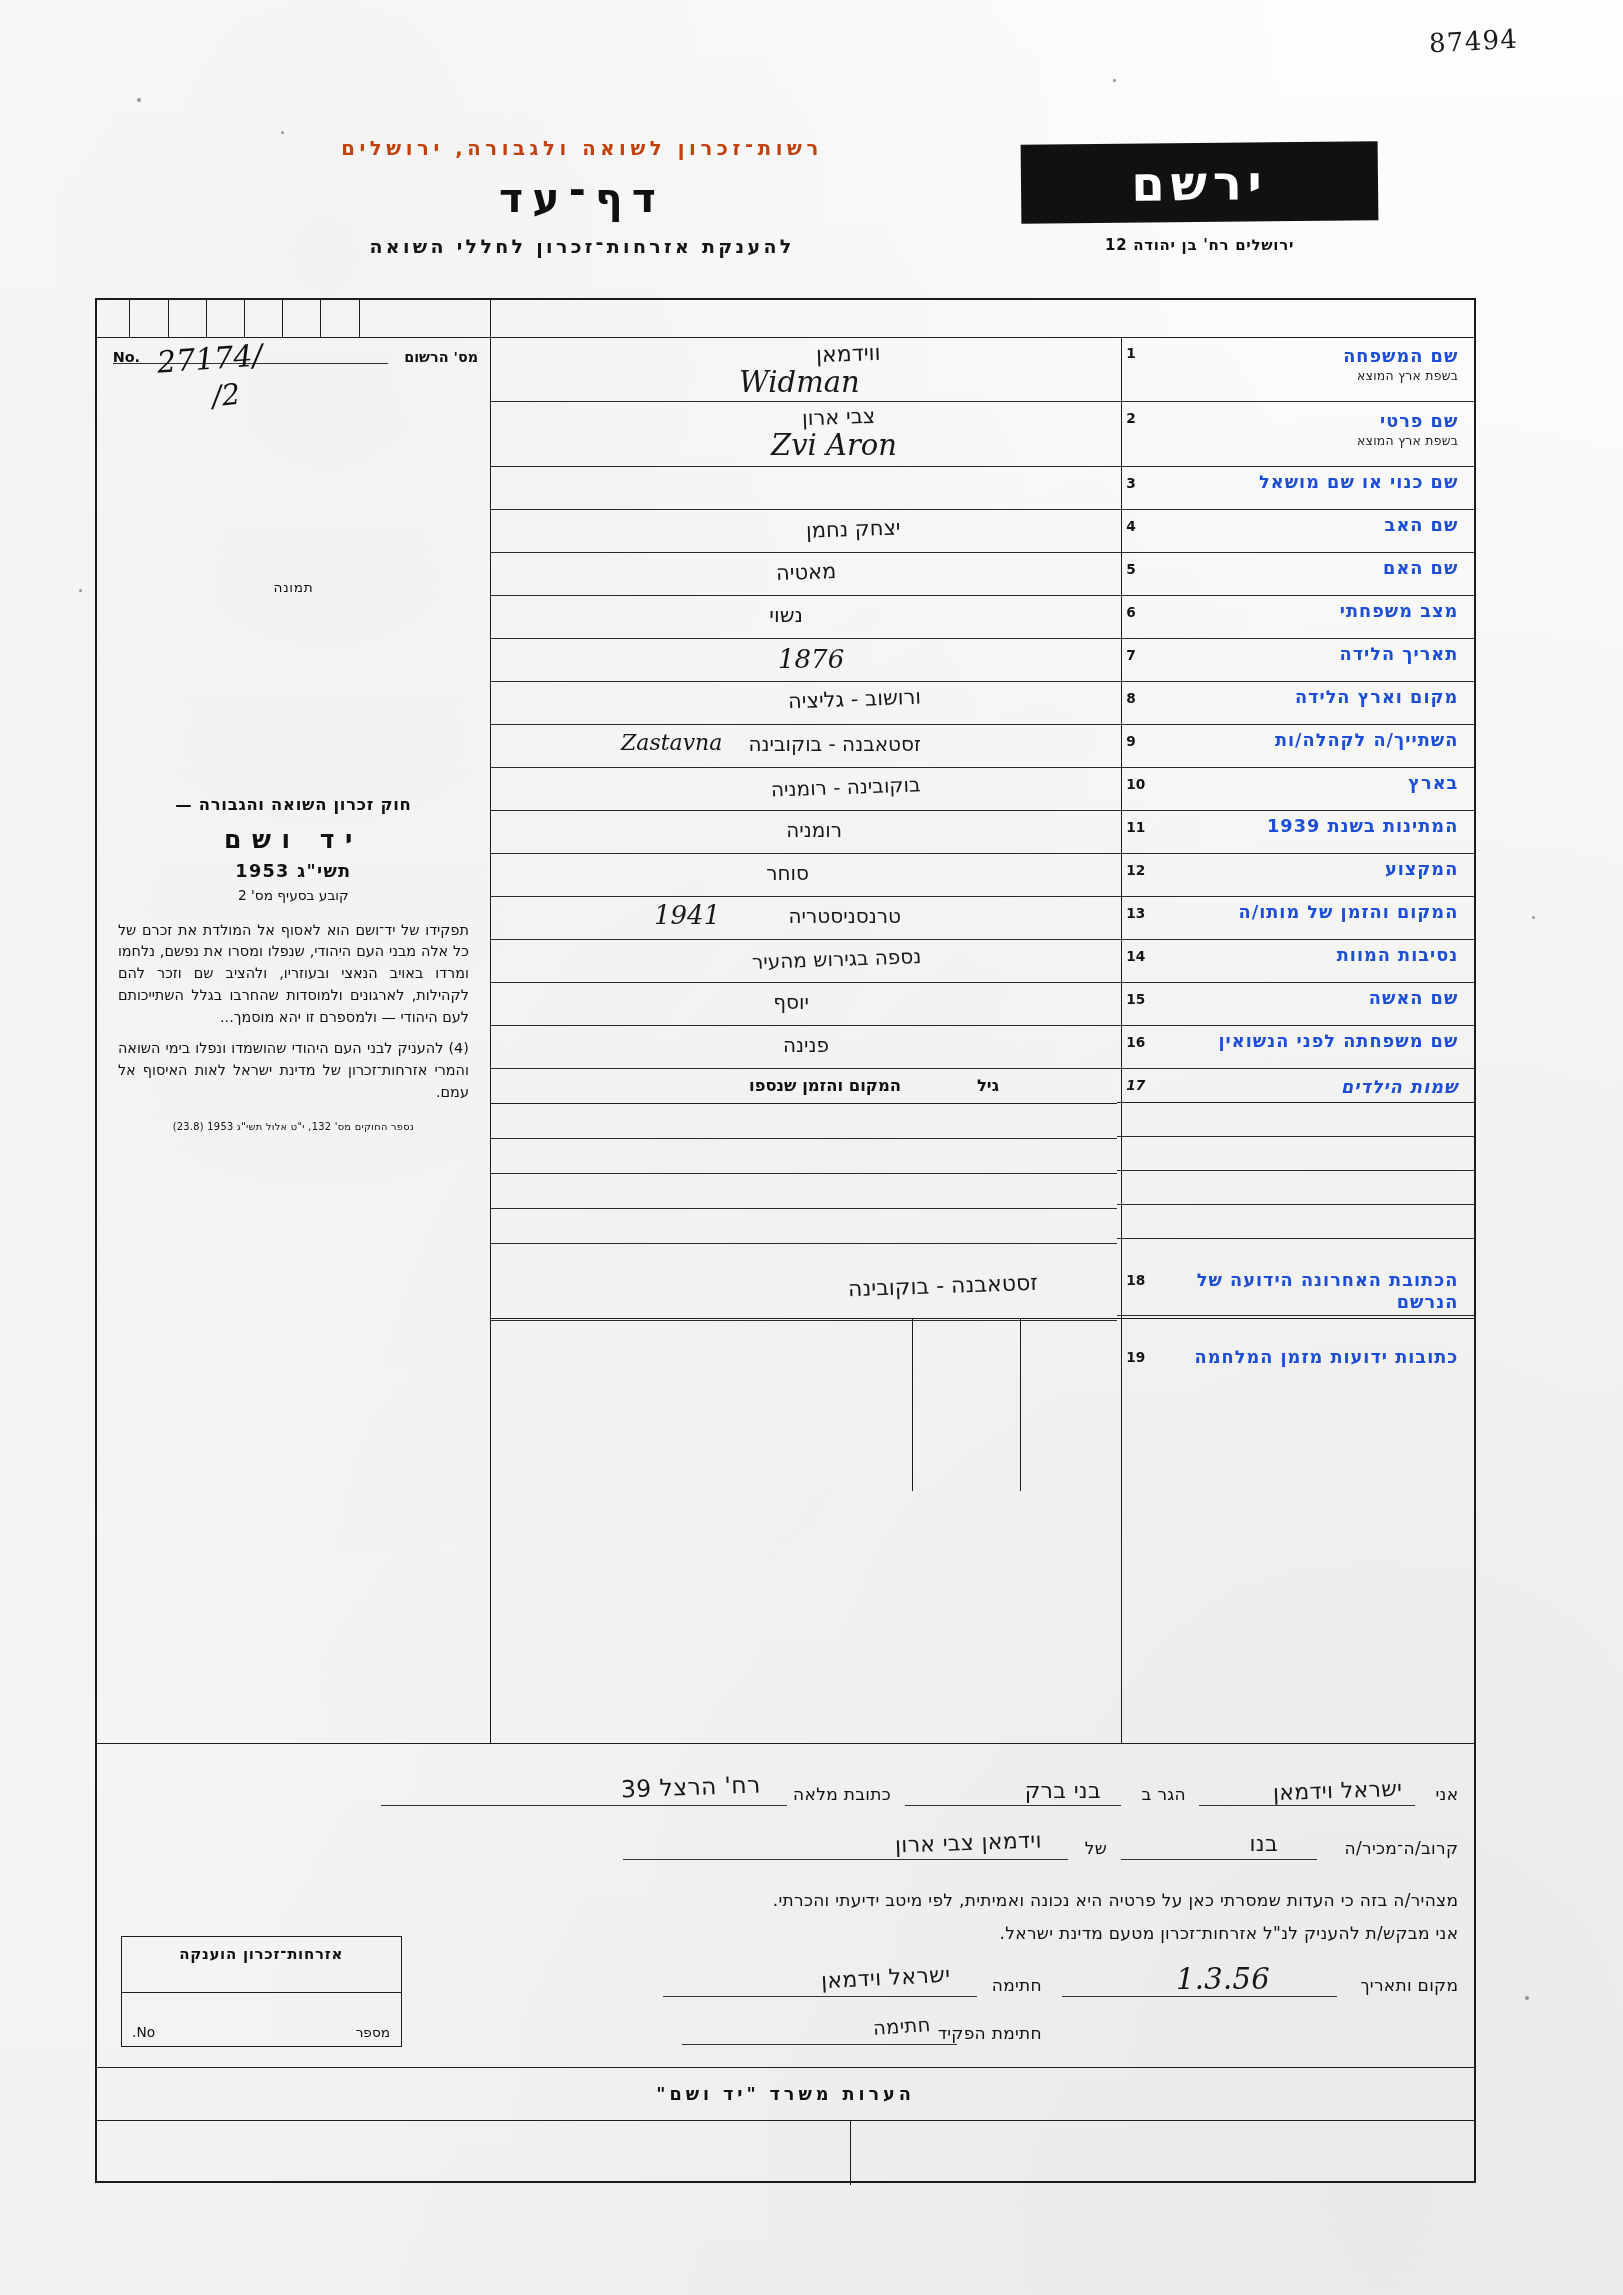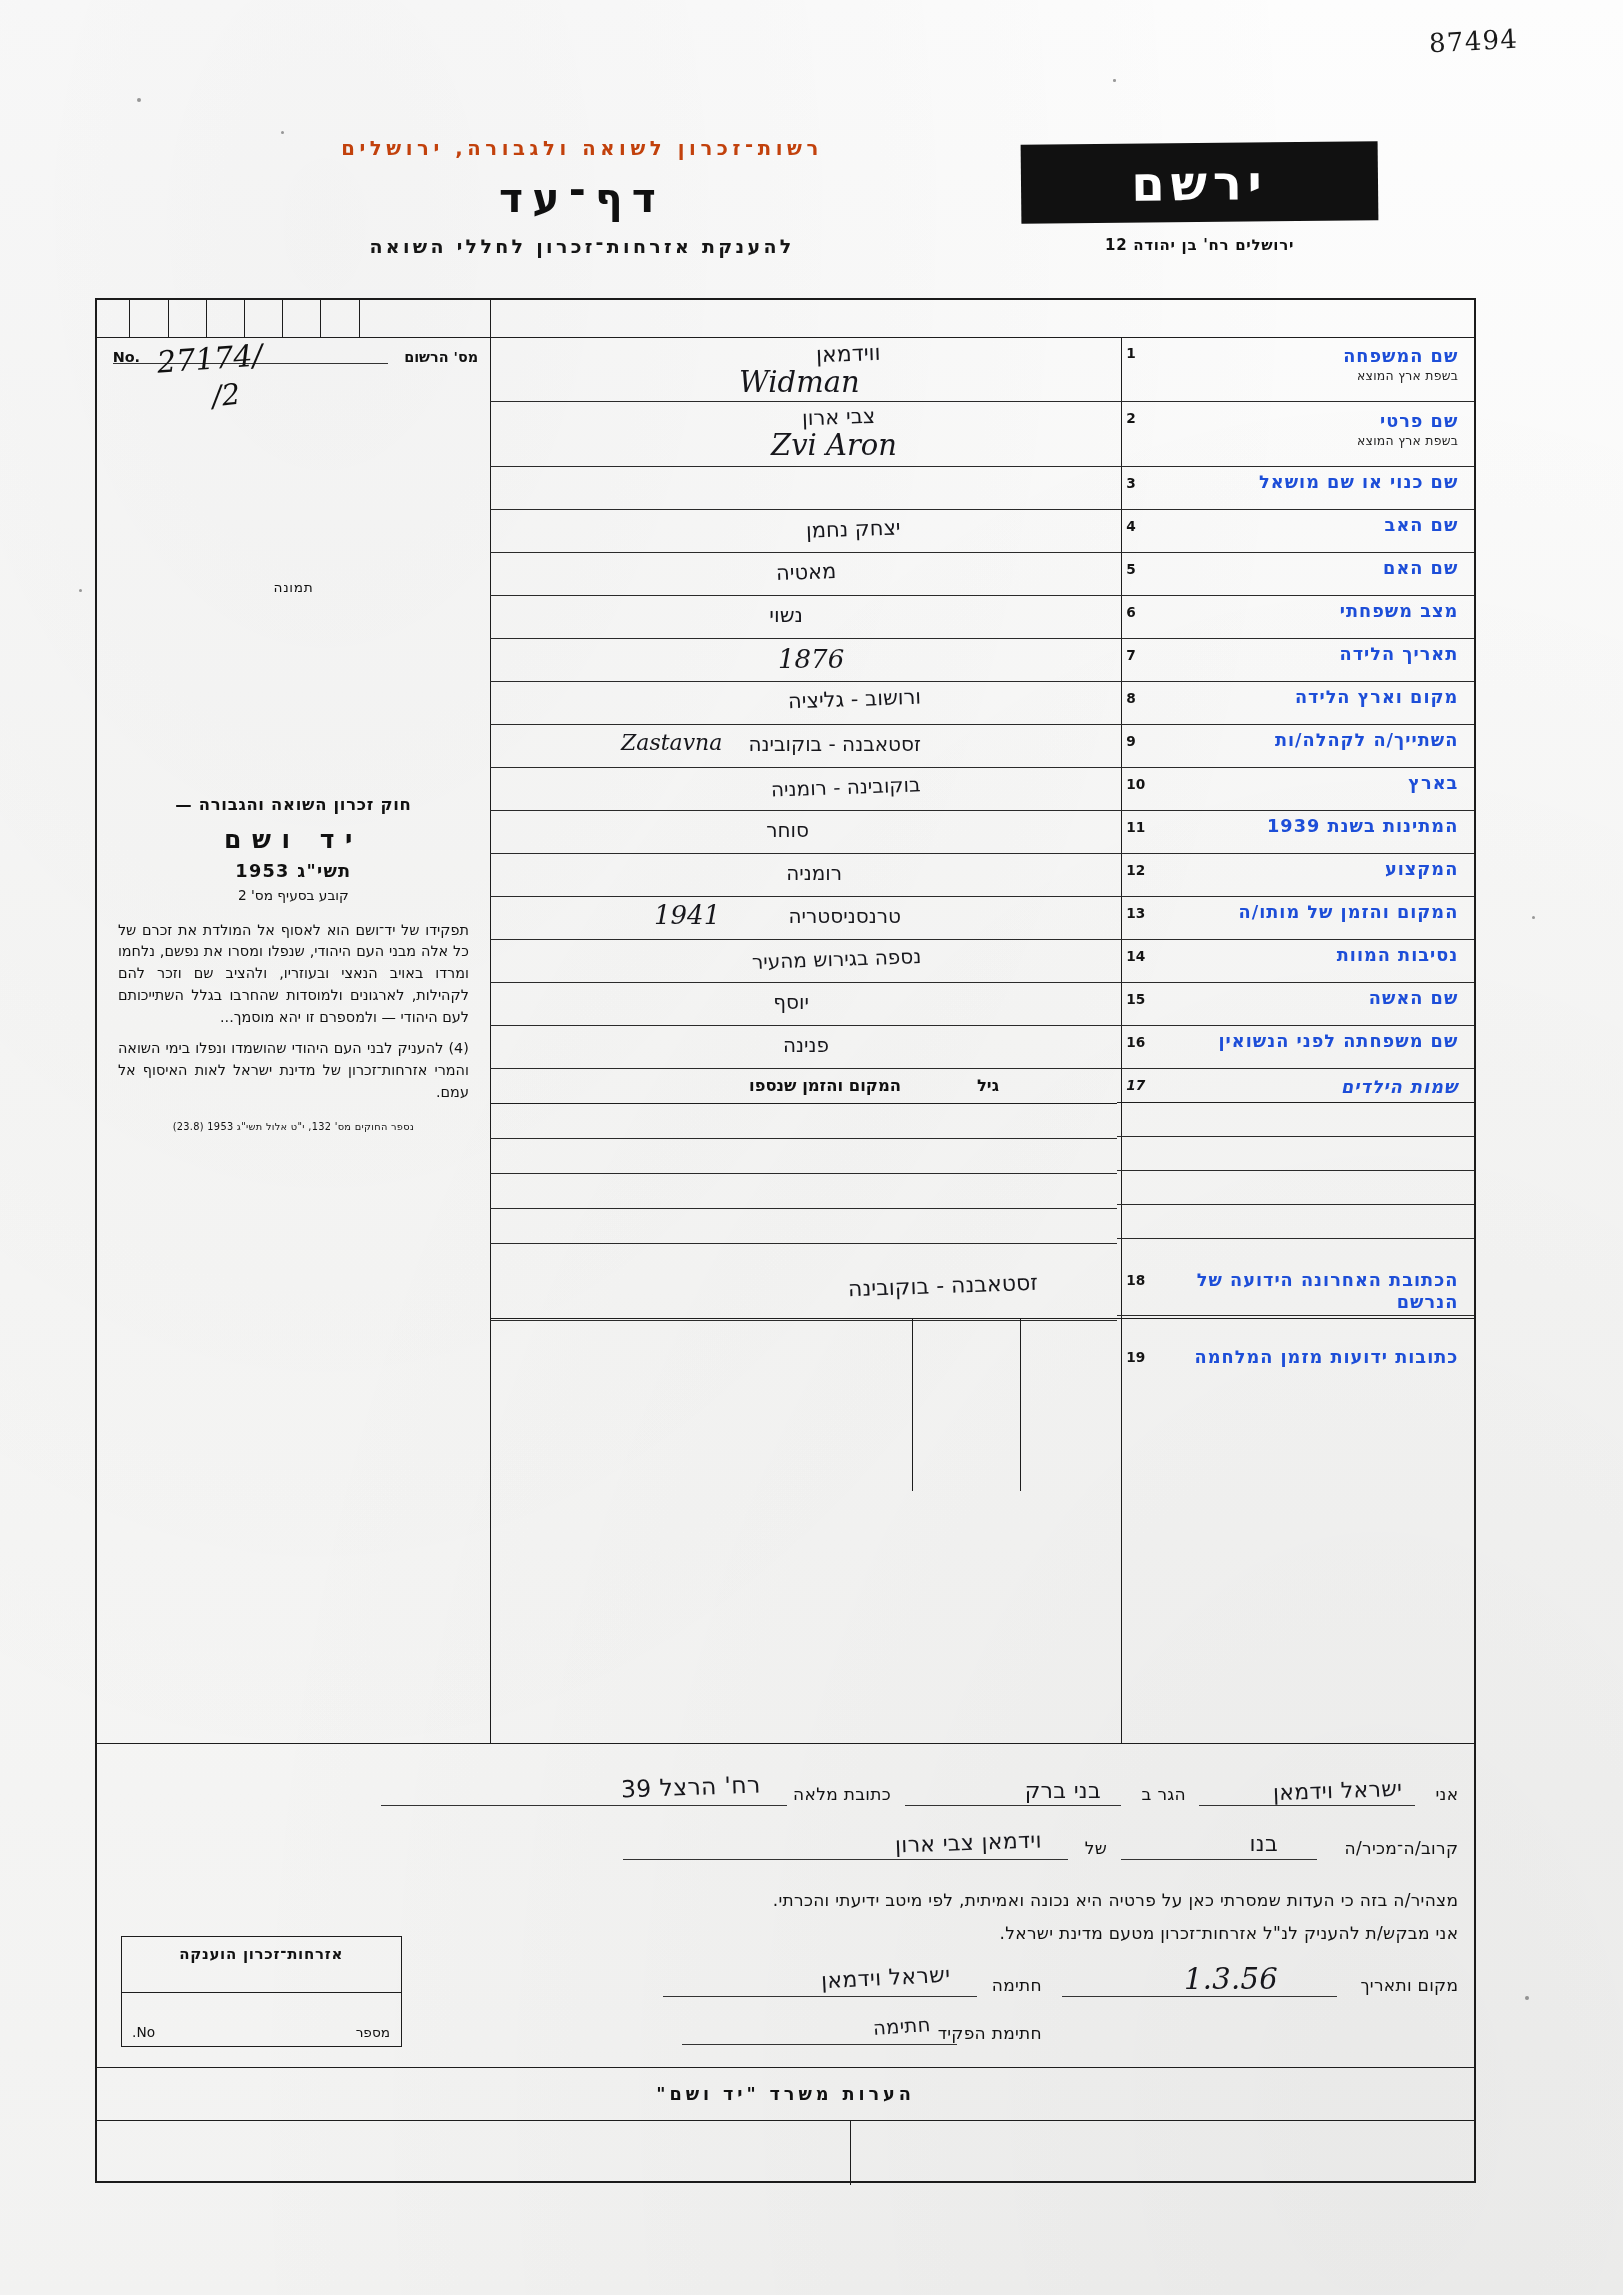--- a/index.html
+++ b/index.html
@@ -555,24 +555,24 @@
         <span class="hand heb" style="right:196px;top:5.2px;font-size:21px;transform:rotate(-2deg);">ורושוב - גליציה</span>
       </div>
       <div class="valrow">
         <span class="hand heb" style="right:196px;top:6.5px;font-size:20px;">זסטאבנה - בוקובינה</span>
         <span class="hand" style="left:131px;top:5.2px;font-size:22px;">Zastavna</span>
       </div>
       <div class="valrow">
         <span class="hand heb" style="right:196px;top:6.5px;font-size:20px;transform:rotate(-2deg);">בוקובינה - רומניה</span>
       </div>
       <div class="valrow">
+        <span class="hand heb" style="right:275px;top:6.5px;font-size:20px;">רומניה</span>
+      </div>
+      <div class="valrow">
         <span class="hand heb" style="right:308px;top:6.5px;font-size:20px;">סוחר</span>
-      </div>
-      <div class="valrow">
-        <span class="hand heb" style="right:275px;top:6.5px;font-size:20px;">רומניה</span>
       </div>
       <div class="valrow">
         <span class="hand heb" style="right:216px;top:6.5px;font-size:20px;">טרנסניסטריה</span>
         <span class="hand" style="left:164px;top:2.6px;font-size:26px;">1941</span>
       </div>
       <div class="valrow">
         <span class="hand heb" style="right:196px;top:6.5px;font-size:20px;transform:rotate(-2deg);">נספה בגירוש מהעיר</span>
       </div>
       <div class="valrow">
         <span class="hand heb" style="right:308px;top:6.5px;font-size:20px;">יוסף</span>
@@ -626,21 +626,21 @@
 
       <div style="position:absolute; right:367px; top:72px;">של</div>
       <div style="position:absolute; right:406px; top:93px; width:445px; border-bottom:1px solid #333;"></div>
       <span class="hand heb" style="right:432px; top:64px; font-size:22px; transform:rotate(-2deg);">וידמאן צבי ארון</span>
 
       <div style="position:absolute; right:15.7px; top:124px; left:196px; text-align:right;">מצהיר/ה בזה כי העדות שמסרתי כאן על פרטיה היא נכונה ואמיתית, לפי מיטב ידיעתי והכרתי.</div>
       <div style="position:absolute; right:15.7px; top:157px; left:196px; text-align:right;">אני מבקש/ת להעניק לנ"ל אזרחות־זכרון מטעם מדינת ישראל.</div>
 
       <div style="position:absolute; right:15.7px; top:209px;">מקום ותאריך</div>
       <div style="position:absolute; right:137px; top:230px; width:275px; border-bottom:1px solid #333;"></div>
-      <span class="hand" style="right:196px; top:196px; font-size:29px;">1.3.56</span>
+      <span class="hand" style="right:204px; top:196px; font-size:29px;">1.3.56</span>
 
       <div style="position:absolute; right:432px; top:209px;">חתימה</div>
       <div style="position:absolute; right:497px; top:230px; width:314px; border-bottom:1px solid #333;"></div>
       <span class="hand heb" style="right:524px; top:199px; font-size:22px; transform:rotate(-3deg);">ישראל וידמאן</span>
 
       <div style="position:absolute; right:432px; top:257px;">חתימת הפקיד</div>
       <div style="position:absolute; right:517px; top:278px; width:275px; border-bottom:1px solid #333;"></div>
       <span class="hand heb" style="right:543px; top:249px; font-size:19.6px; transform:rotate(-4deg);">חתימה</span>
     </div>
 

